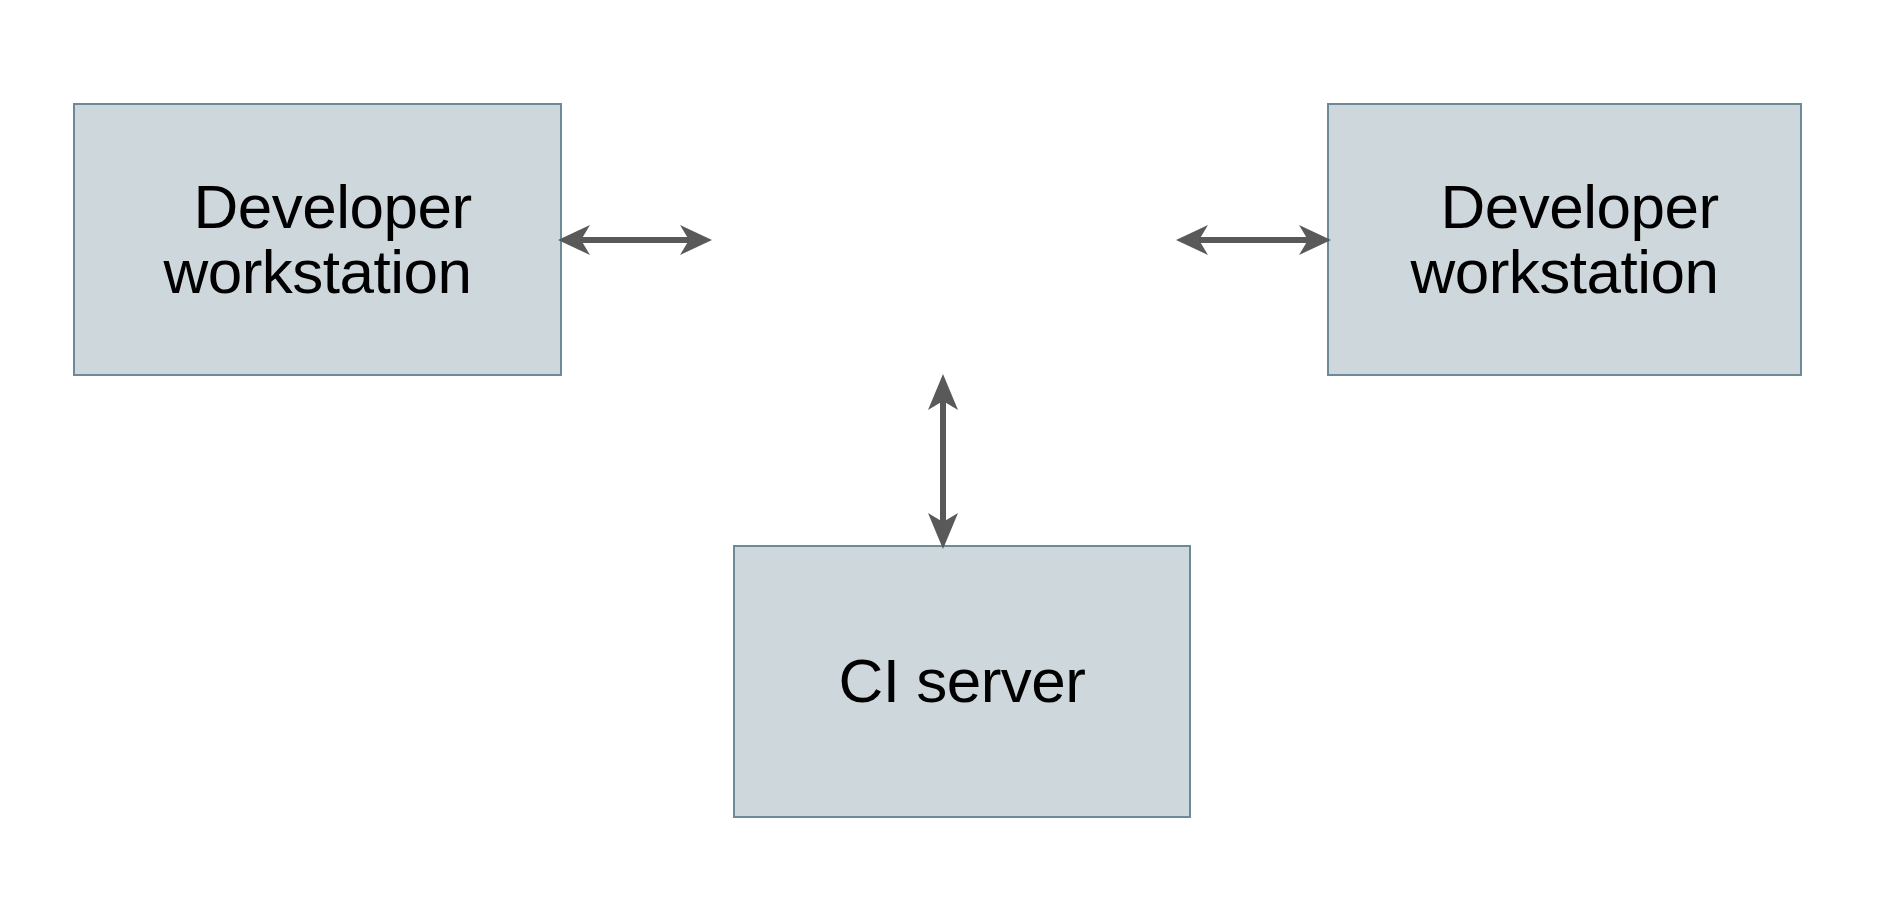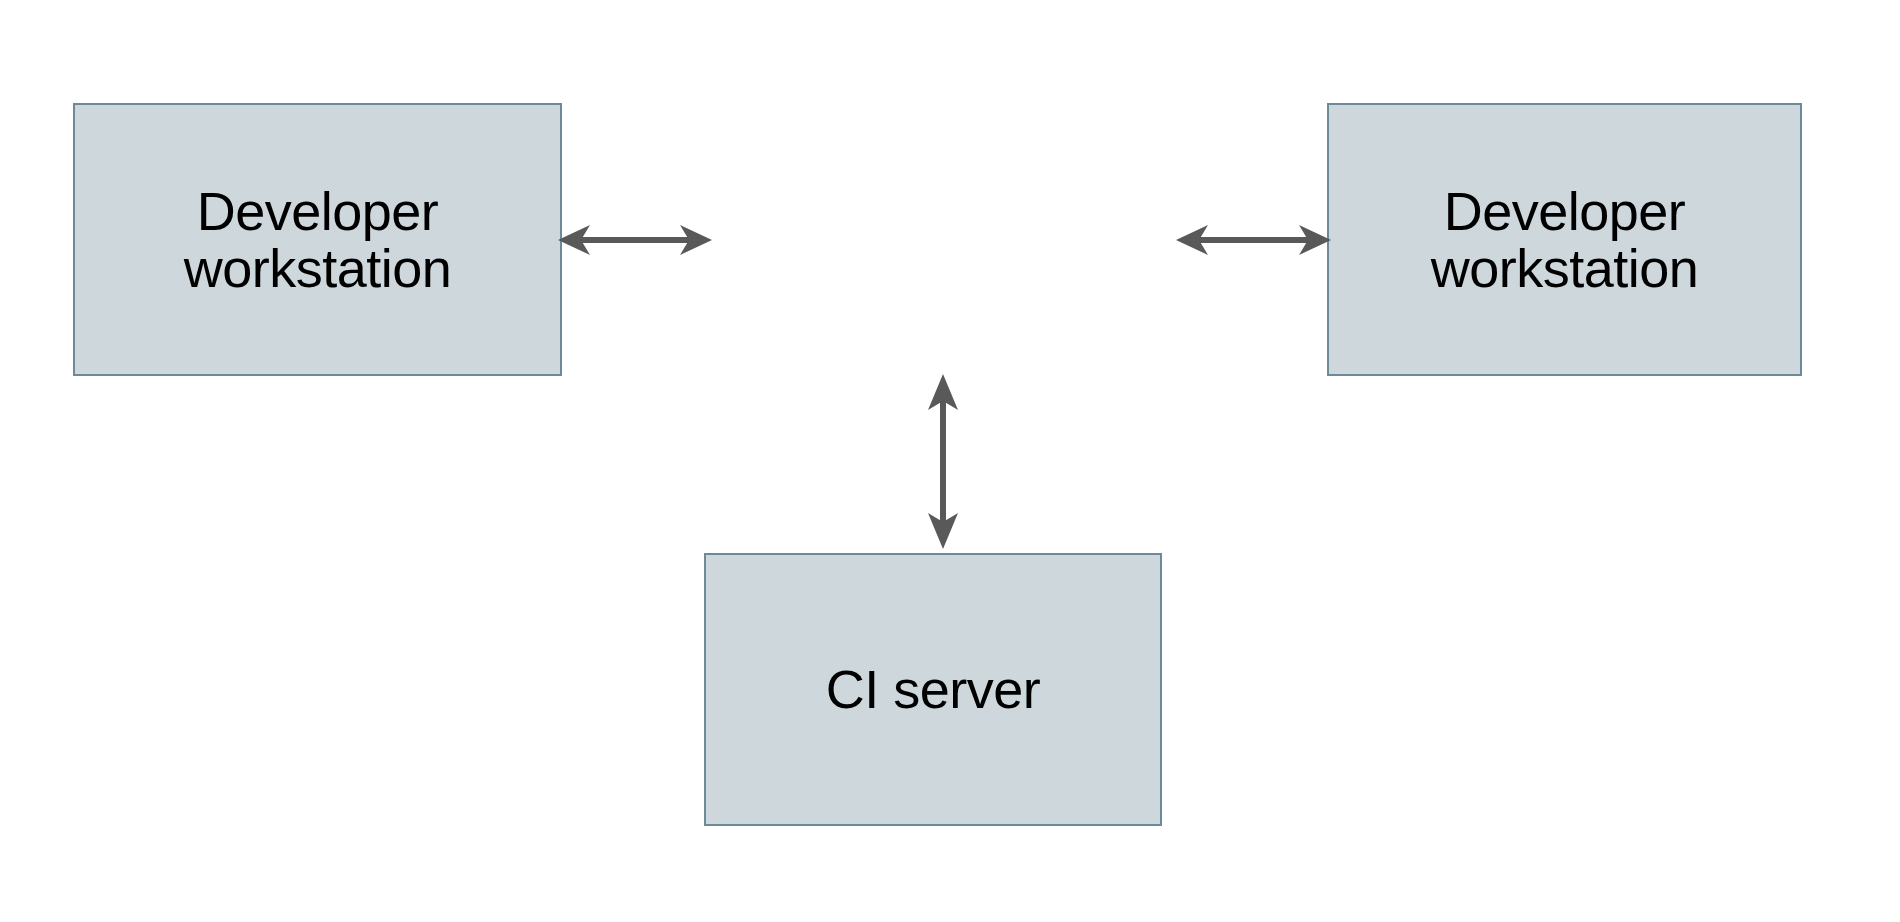--- a/index.html
+++ b/index.html
@@ -28,34 +28,35 @@
     background: #ced8dc;
     border: 2px solid #6d8a99;
     display: flex;
     align-items: center;
     justify-content: center;
     text-align: center;
   }
   .node-label {
     display: block;
     font-family: "Liberation Sans", sans-serif;
-    font-size: 54px;
+    font-size: 62px;
     line-height: 1.04;
     font-weight: 400;
     color: #000000;
     letter-spacing: -0.5px;
     white-space: pre-line;
     padding: 0 6px;
+    text-align: right;
   }
 
   
   #node-dev-workstation-left  { left: 73px;   top: 103px; width: 489px; height: 273px; }
   #node-shared-cache          { left: 708px;  top: 103px; width: 472px; height: 273px; }
   #node-dev-workstation-right { left: 1327px; top: 103px; width: 475px; height: 273px; }
-  #node-ci-server             { left: 704px;  top: 545px; width: 458px; height: 273px; margin-top: 8px; }
+  #node-ci-server             { left: 733px;  top: 545px; width: 458px; height: 273px; }
 
   
   .connector {
     position: absolute;
     overflow: visible;
   }
   #connector-left-to-cache  { left: 556px;  top: 206px; width: 158px; height: 68px; }
   #connector-cache-to-right { left: 1174px; top: 206px; width: 159px; height: 68px; }
   #connector-cache-to-ci    { left: 909px;  top: 372px; width: 68px;  height: 179px; }
 

